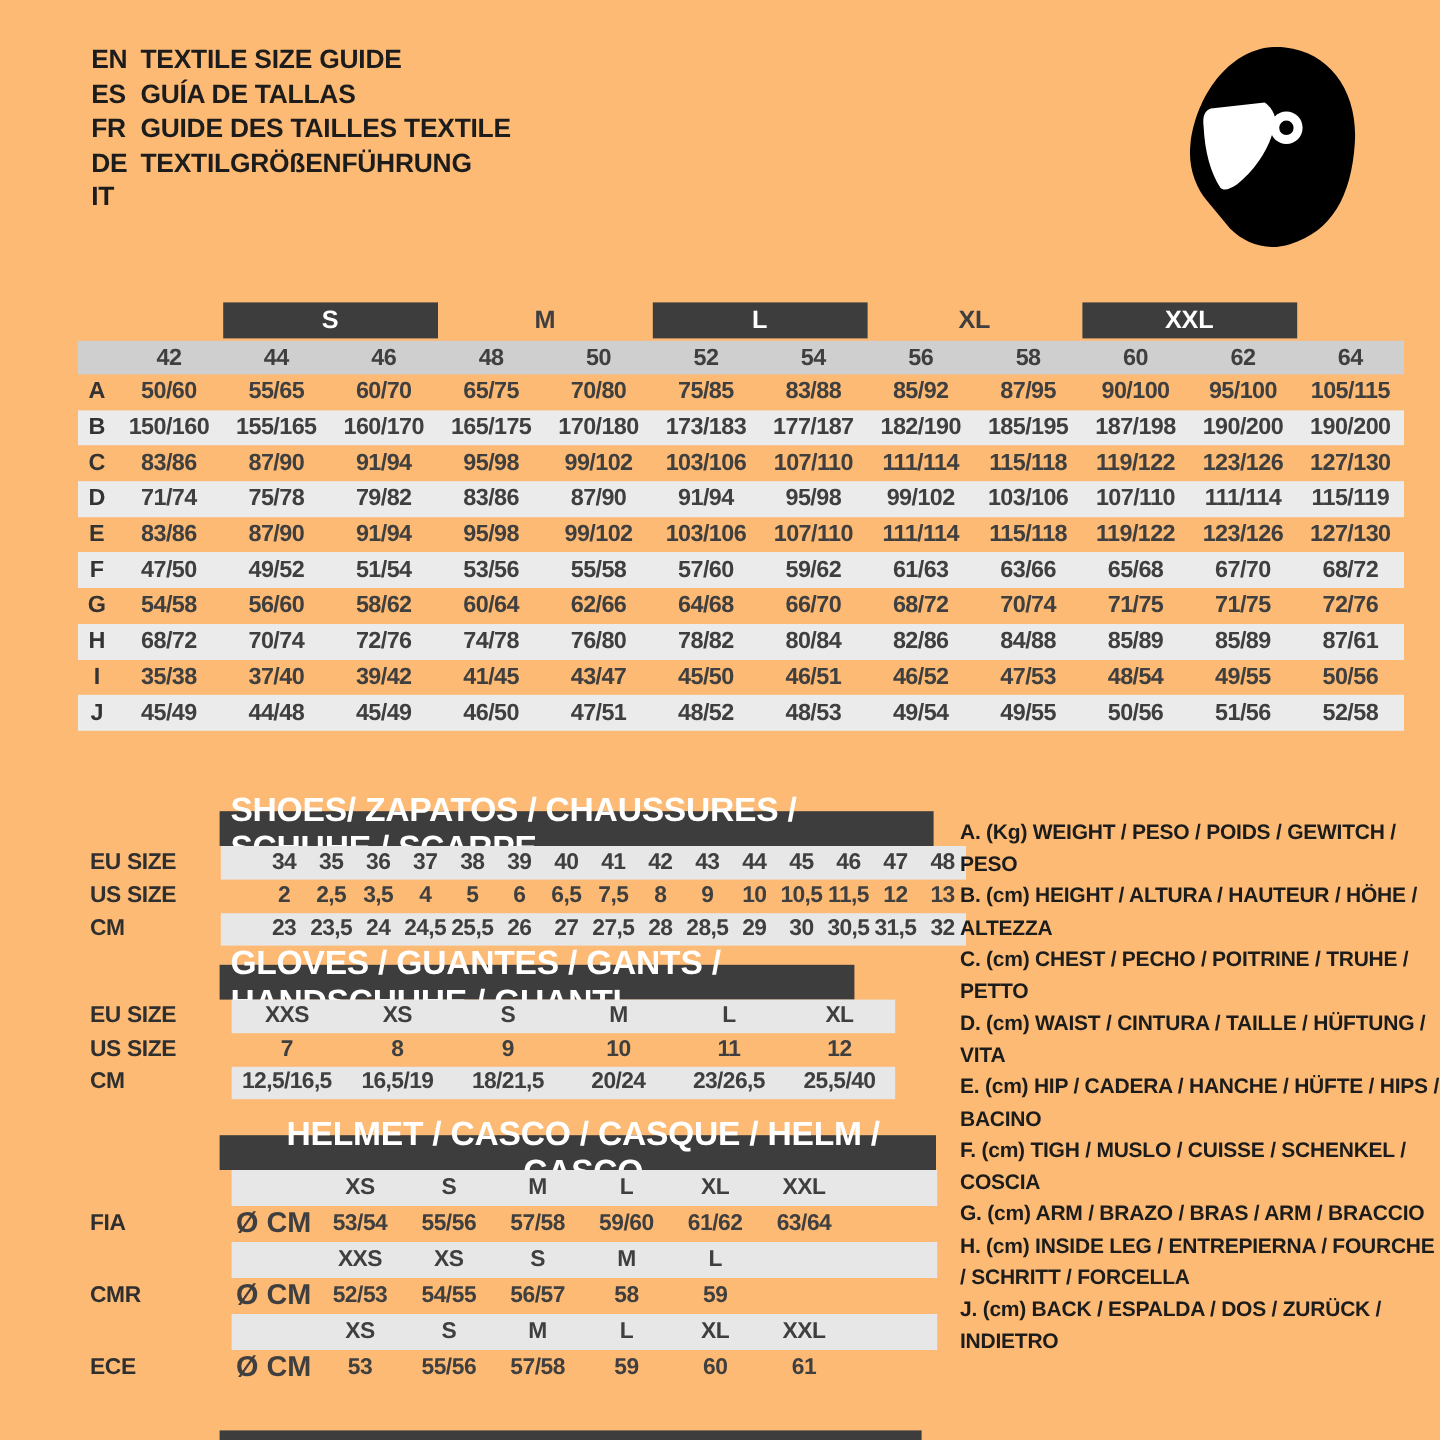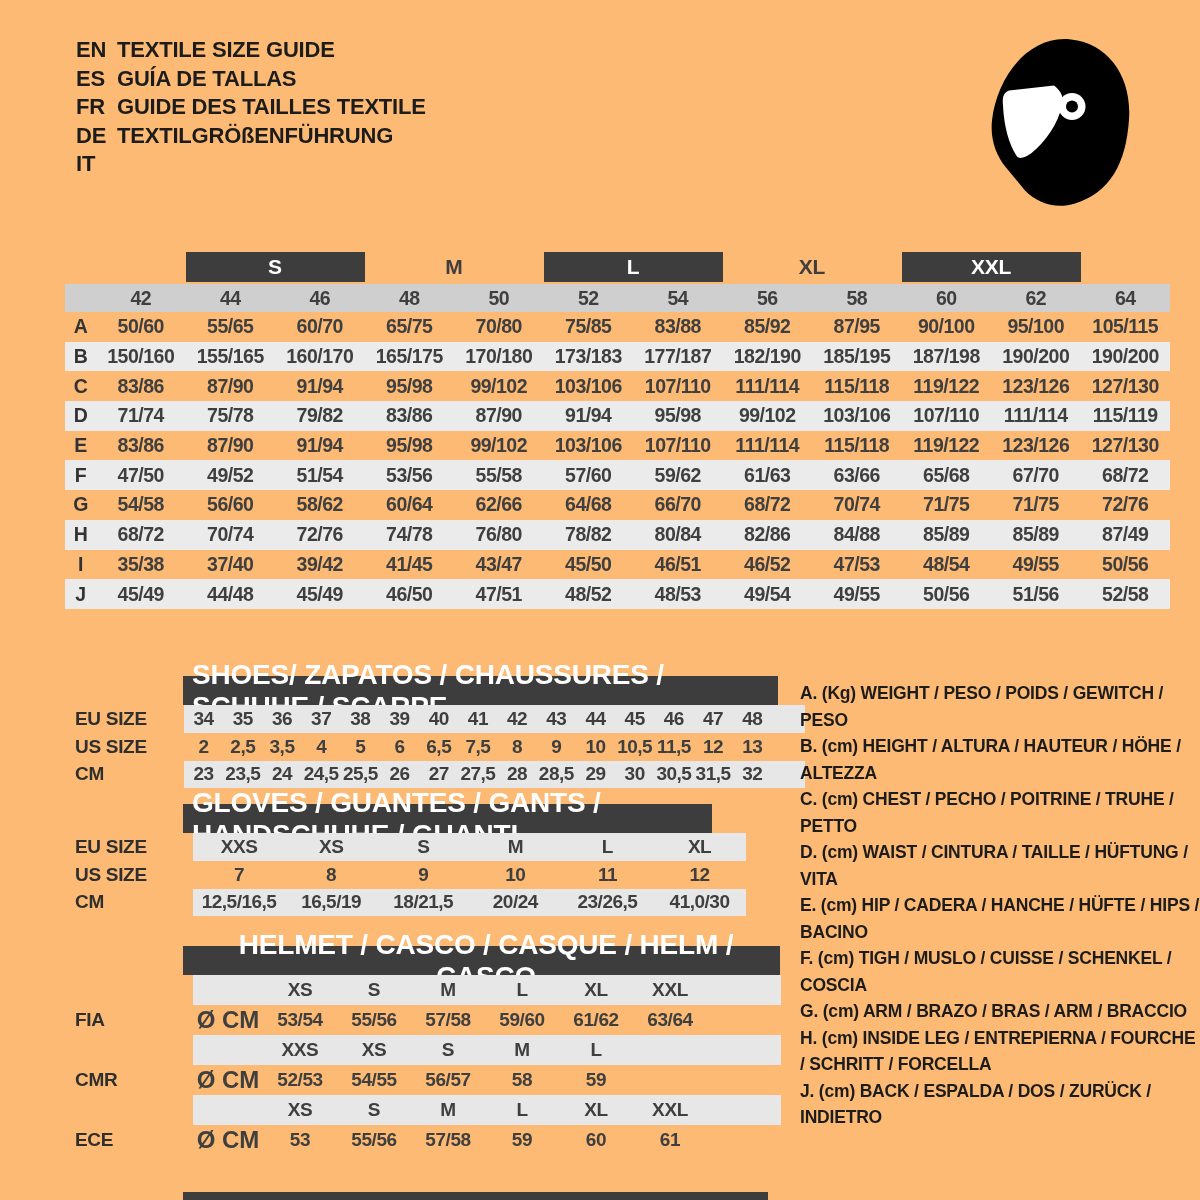--- a/index.html
+++ b/index.html
@@ -35,21 +35,21 @@
   .shoes{top:676px;}
   .gloves{top:804px;}
   .helmet-sec{top:946px;}
   .shoes .band{width:586px;}
   .gloves .band{width:520px;}
   .helmet-sec .band{width:588px;text-align:center;}
   .srow{display:flex;height:27.8px;}
   .slabel{width:118px;display:flex;align-items:center;padding-left:10px;font-size:19px;
           color:#2f2f2f;letter-spacing:-0.3px;}
   .svals{display:flex;align-items:center;}
-  .shoes .svals{width:672px;}
+  .shoes .svals{width:672px;justify-content:flex-end;}
   .shoes .sval{width:39.2px;}
   .gloves .svals{width:553px;}
   .gloves .sval{width:92.1px;}
   .sval{display:flex;align-items:center;justify-content:center;font-size:19px;letter-spacing:-0.5px;}
   .shoes .srows .srow:nth-child(odd) .svals{background:#e7e7e7;}
   .gloves .srows .srow:nth-child(odd) .svals{background:#e7e7e7;}
 
   
   .hrow{display:flex;height:30px;}
   .hvals{display:flex;width:588px;align-items:center;}
@@ -244,21 +244,21 @@
           <div class="cell">70/74</div>
           <div class="cell">72/76</div>
           <div class="cell">74/78</div>
           <div class="cell">76/80</div>
           <div class="cell">78/82</div>
           <div class="cell">80/84</div>
           <div class="cell">82/86</div>
           <div class="cell">84/88</div>
           <div class="cell">85/89</div>
           <div class="cell">85/89</div>
-          <div class="cell">87/49</div>
+          <div class="cell">87/61</div>
       </div>
         <div class="grid trow">
         <div class="cell rlabel">I</div>
         <div class="cell">35/38</div>
           <div class="cell">37/40</div>
           <div class="cell">39/42</div>
           <div class="cell">41/45</div>
           <div class="cell">43/47</div>
           <div class="cell">45/50</div>
           <div class="cell">46/51</div>
@@ -378,21 +378,21 @@
         </div>
       </div>
         <div class="srow">
         <div class="slabel">CM</div>
         <div class="svals">
           <div class="sval">12,5/16,5</div>
             <div class="sval">16,5/19</div>
             <div class="sval">18/21,5</div>
             <div class="sval">20/24</div>
             <div class="sval">23/26,5</div>
-            <div class="sval">41,0/30</div>
+            <div class="sval">25,5/40</div>
         </div>
       </div>
     </div>
   </div>
 
   <div class="sec helmet-sec">
     <div class="band">HELMET / CASCO / CASQUE / HELM / CASCO</div>
     <div>
       <div>
         <div class="hrow gray">

